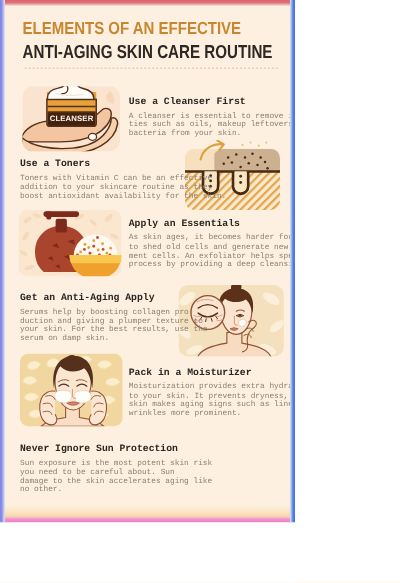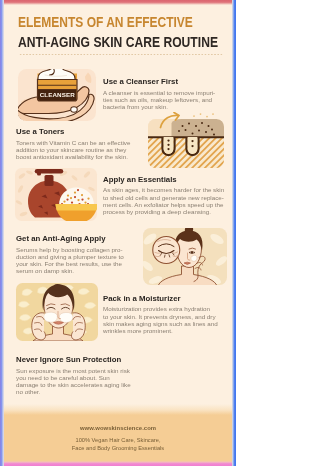--- a/index.html
+++ b/index.html
@@ -1,37 +1,37 @@
 <!DOCTYPE html>
 <html><head>
 <meta charset="utf-8">
 <style>
   html,body{margin:0;padding:0;background:#fff;}
   body{width:236px;height:466px;overflow:hidden;font-family:"Liberation Sans",sans-serif;
        -webkit-font-smoothing:antialiased;}
-  #frame{position:relative;width:236px;height:466px;overflow:hidden;background:#fdf0e0;}
+  #frame{position:relative;width:236px;height:418px;overflow:hidden;background:#fdf0e0;}
   .edge{position:absolute;top:0;bottom:0;width:4px;z-index:40;}
   .edge.l{left:0;background:linear-gradient(90deg,#8b80e2 0%,#8190ee 35%,#b8c2ea 70%,#e9e5e3 100%);}
   .edge.r{right:0;background:linear-gradient(270deg,#3f74ee 0%,#4a7cef 35%,#a8bdea 75%,#ece6de 100%);}
   #sheet{position:absolute;left:3px;right:3px;top:0;bottom:0;background:#fdf0e0;overflow:hidden;}
 
   .topbar{position:absolute;left:0;right:0;top:0;height:5px;z-index:30;
           background:linear-gradient(180deg,#dc656f 0%,#df727a 45%,#f0c0b8 80%,rgba(253,240,224,0) 100%);}
   .botbar{position:absolute;left:0;right:0;bottom:0;height:5px;z-index:30;
           background:linear-gradient(0deg,#ef7fd0 0%,#f189d2 45%,#f5bcc0 80%,rgba(245,205,149,0) 100%);}
 
   .title1{position:absolute;left:15px;top:14.5px;font-size:14px;line-height:14px;font-weight:bold;color:#c7862f;
      transform:scaleX(0.857);transform-origin:0 0;white-space:nowrap;}
   .title2{position:absolute;left:15px;top:33.8px;font-size:15px;line-height:15px;font-weight:bold;color:#2e2723;
      transform:scaleX(0.808);transform-origin:0 0;white-space:nowrap;}
   .dotline{position:absolute;left:16px;top:54px;width:204px;height:1.2px;
     background-image:radial-gradient(circle at 50% 50%,#e2c9a6 0.55px, rgba(226,201,166,0) 0.75px);
     background-size:3.2px 1.2px;}
 
-  .sec{position:absolute;}
+  .sec{position:absolute;font-family:Liberation Mono, monospace;}
   .ill{position:absolute;}
   .head{font-size:7.8px;line-height:8px;font-weight:bold;color:#2b2622;white-space:nowrap;}
   .bd{font-size:6.25px;line-height:7.2px;color:#8a7f72;white-space:nowrap;}
 
   .footer{position:absolute;left:0;right:0;top:414px;bottom:0;background:#f5cd95;}
   .fadetop{position:absolute;left:0;right:0;top:-10px;height:11px;
      background:linear-gradient(180deg,rgba(253,240,224,1) 0%,rgba(250,227,194,1) 55%,rgba(245,205,149,1) 100%);}
   .url{position:absolute;left:0;right:0;top:11px;text-align:center;font-size:5.9px;font-weight:bold;color:#7a6038;letter-spacing:0.05px;}
   .tag{position:absolute;left:0;right:0;top:21.5px;text-align:center;font-size:5.7px;line-height:8.3px;color:#7a6038;}
 

